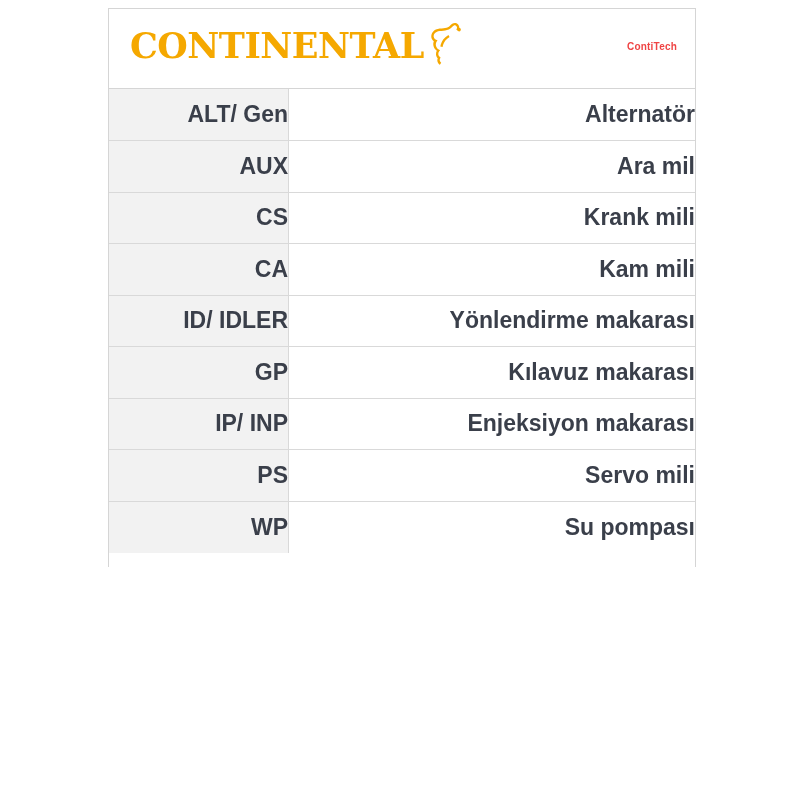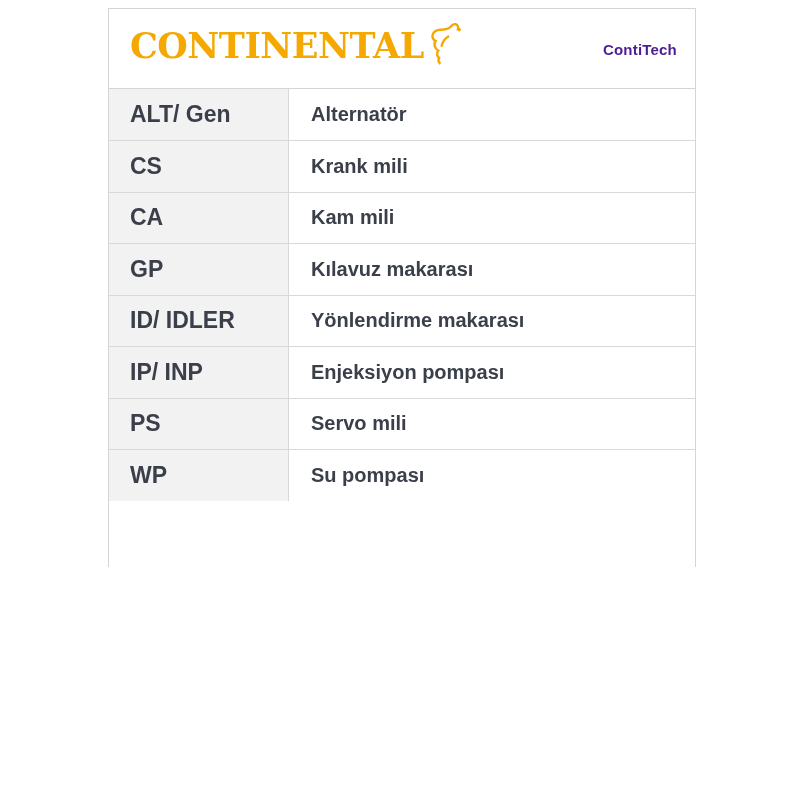--- a/index.html
+++ b/index.html
@@ -53,54 +53,55 @@
   }
   .horse-mark {
     margin-left: 2px;
     margin-top: -6px;
   }
   .sub-brand {
     position: absolute;
     right: 18px;
     top: 32px;
     font-family: "Liberation Sans", sans-serif;
-    font-size: 15px;
+    font-size: 10px;
     font-weight: bold;
-    color: #4c1d95;
+    color: #ef4444;
     letter-spacing: 0.2px;
   }
   
   .legend-table {
     width: 100%;
     border-collapse: collapse;
     table-layout: fixed;
   }
   .legend-table tr {
     height: 51.5px;
+    text-align: right;
   }
   .legend-table td {
     border-bottom: 1px solid #d9d9d9;
     padding: 0;
     vertical-align: middle;
   }
   td.abbr {
     width: 158px;
     background: #f2f2f2;
     border-right: 1px solid #d9d9d9;
     color: #3a3f4a;
     font-size: 23px;
     font-weight: bold;
     padding-left: 21px;
     font-family: "Liberation Sans", sans-serif;
     white-space: nowrap;
   }
   td.desc {
     background: #ffffff;
     color: #3a3f4a;
-    font-size: 20px;
+    font-size: 23px;
     font-weight: bold;
     padding-left: 22px;
     font-family: "Liberation Sans", sans-serif;
     white-space: nowrap;
   }
   tr:last-child td {
     border-bottom: none;
   }
 </style>
 </head>
@@ -123,38 +124,42 @@
       <div class="sub-brand">ContiTech</div>
     </div>
 
     <table class="legend-table">
       <tbody>
         <tr>
           <td class="abbr">ALT/ Gen</td>
           <td class="desc">Alternatör</td>
         </tr>
         <tr>
+          <td class="abbr">AUX</td>
+          <td class="desc">Ara mil</td>
+        </tr>
+        <tr>
           <td class="abbr">CS</td>
           <td class="desc">Krank mili</td>
         </tr>
         <tr>
           <td class="abbr">CA</td>
           <td class="desc">Kam mili</td>
         </tr>
         <tr>
+          <td class="abbr">ID/ IDLER</td>
+          <td class="desc">Yönlendirme makarası</td>
+        </tr>
+        <tr>
           <td class="abbr">GP</td>
           <td class="desc">Kılavuz makarası</td>
         </tr>
         <tr>
-          <td class="abbr">ID/ IDLER</td>
-          <td class="desc">Yönlendirme makarası</td>
-        </tr>
-        <tr>
           <td class="abbr">IP/ INP</td>
-          <td class="desc">Enjeksiyon pompası</td>
+          <td class="desc">Enjeksiyon makarası</td>
         </tr>
         <tr>
           <td class="abbr">PS</td>
           <td class="desc">Servo mili</td>
         </tr>
         <tr>
           <td class="abbr">WP</td>
           <td class="desc">Su pompası</td>
         </tr>
       </tbody>

